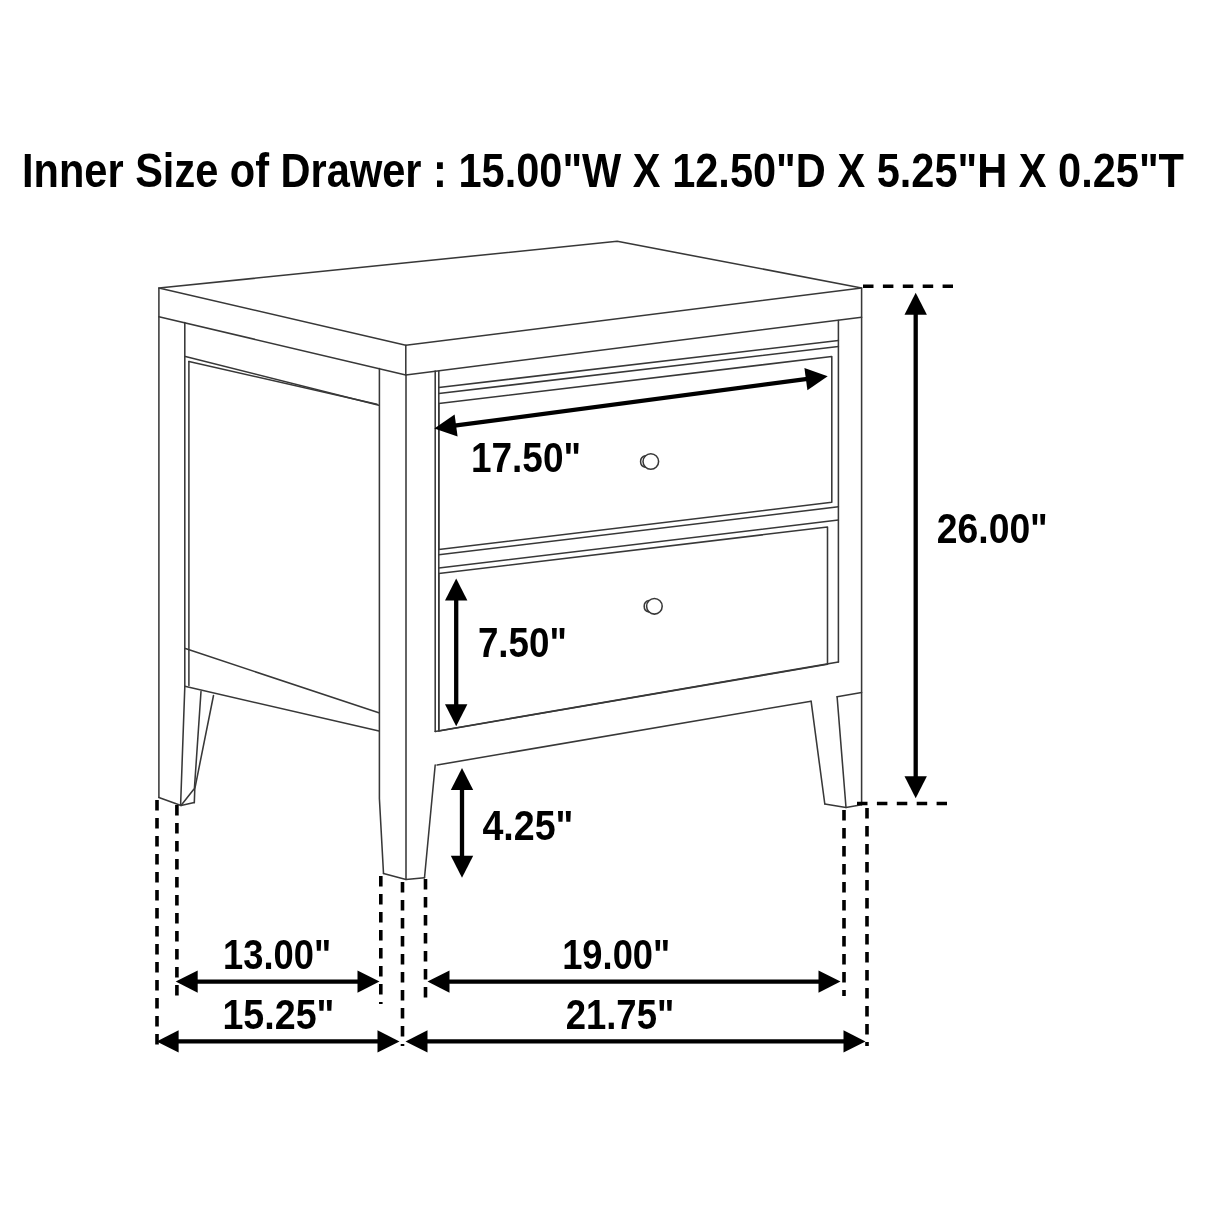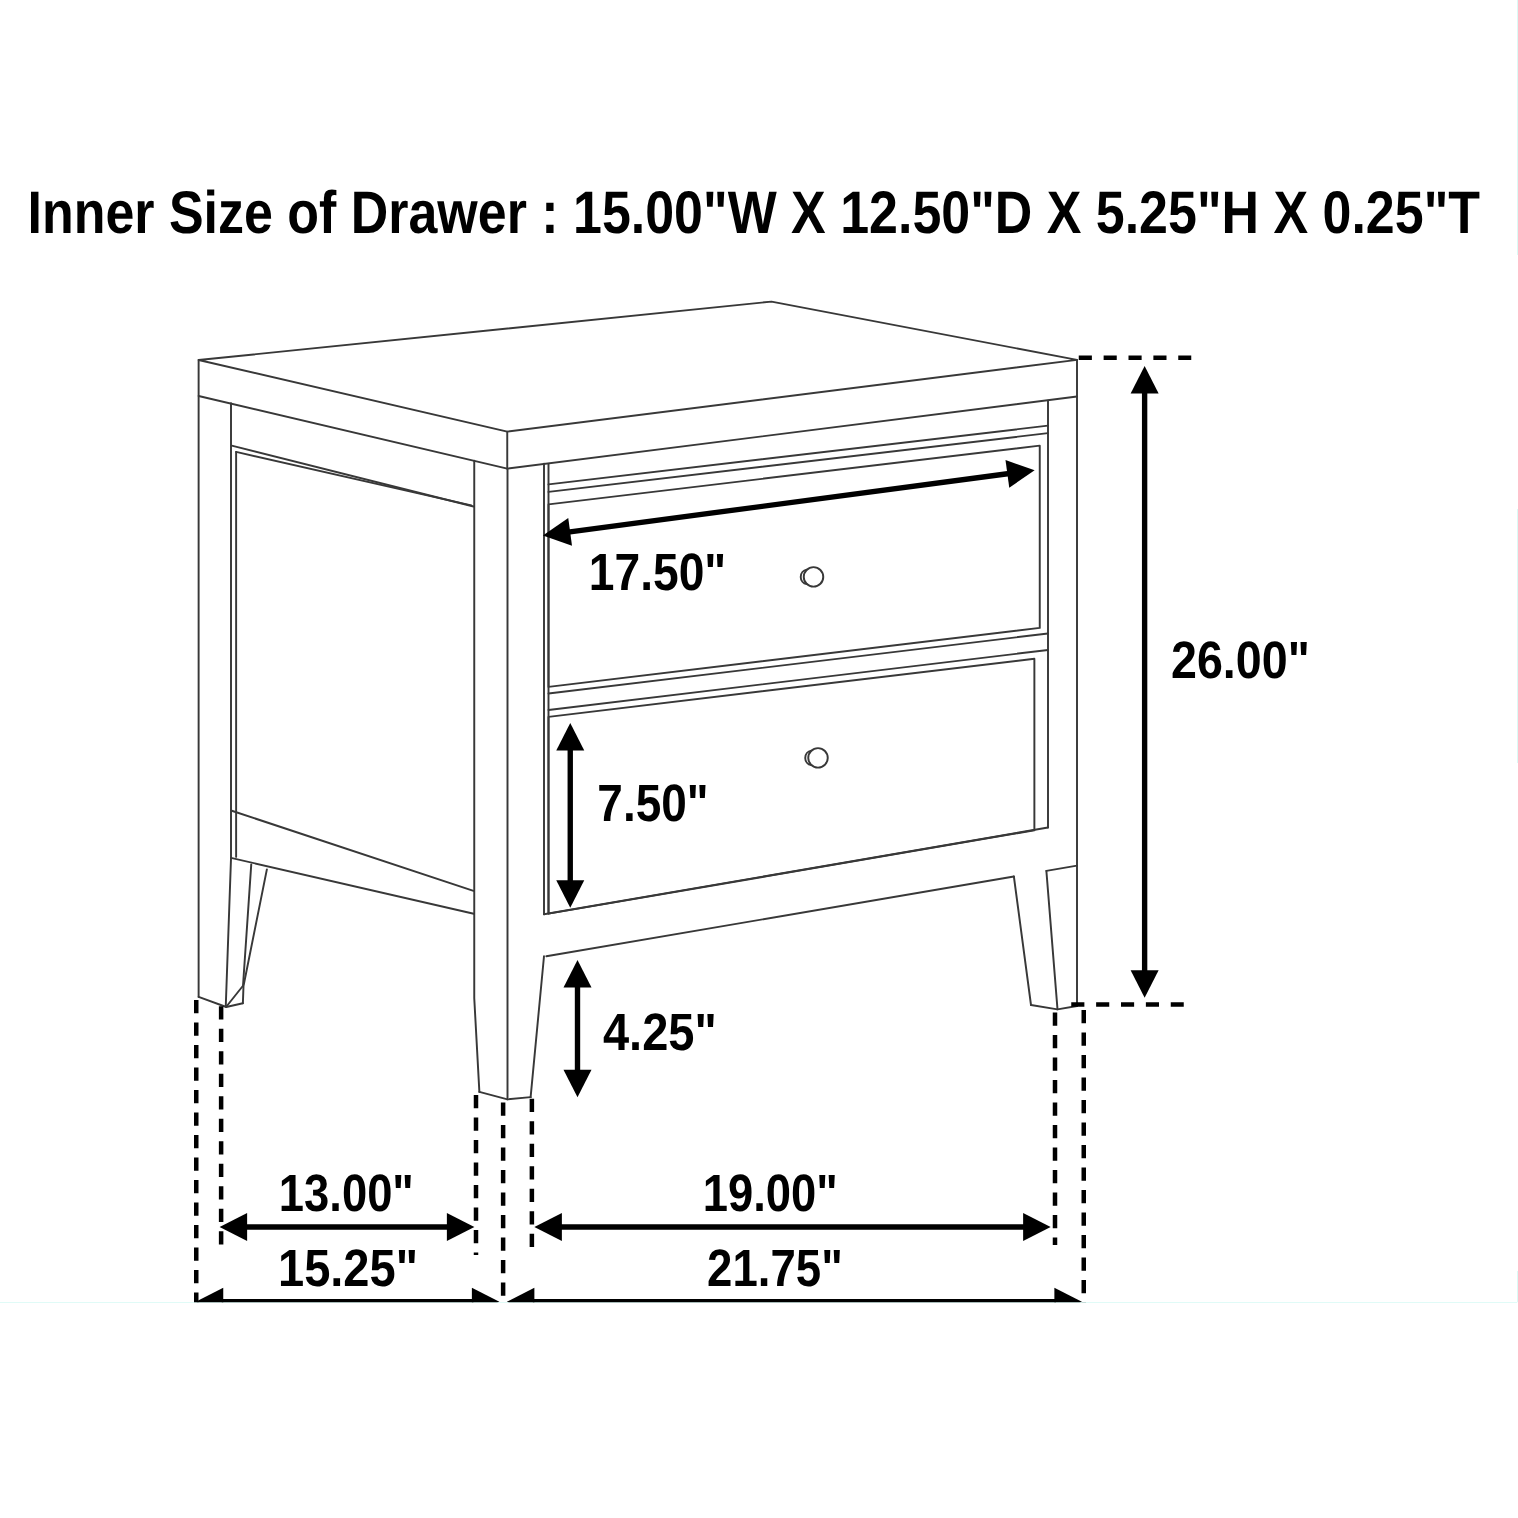--- a/index.html
+++ b/index.html
@@ -1,16 +1,16 @@
 <!DOCTYPE html>
 <html><head>
 <meta charset="utf-8">
 <style>
   html,body{margin:0;padding:0;background:#ffffff;}
-  .wrap{width:1214px;height:1042px;position:relative;background:#5eead4;overflow:hidden;}
+  .wrap{width:1214px;height:1214px;position:relative;background:#d946ef;overflow:hidden;}
   text{font-family:"Liberation Sans",sans-serif;font-weight:bold;fill:#000;}
 </style>
 </head>
 <body>
 <div class="wrap">
 <svg width="1214" height="1214" viewBox="0 0 1214 1214" xmlns="http://www.w3.org/2000/svg">
 
   <rect x="0" y="0" width="1214" height="1214" fill="#ffffff"></rect>
 
   <text x="22" y="186.7" font-size="48" textLength="1162" lengthAdjust="spacingAndGlyphs">Inner Size of Drawer : 15.00"W X 12.50"D X 5.25"H X 0.25"T</text>

